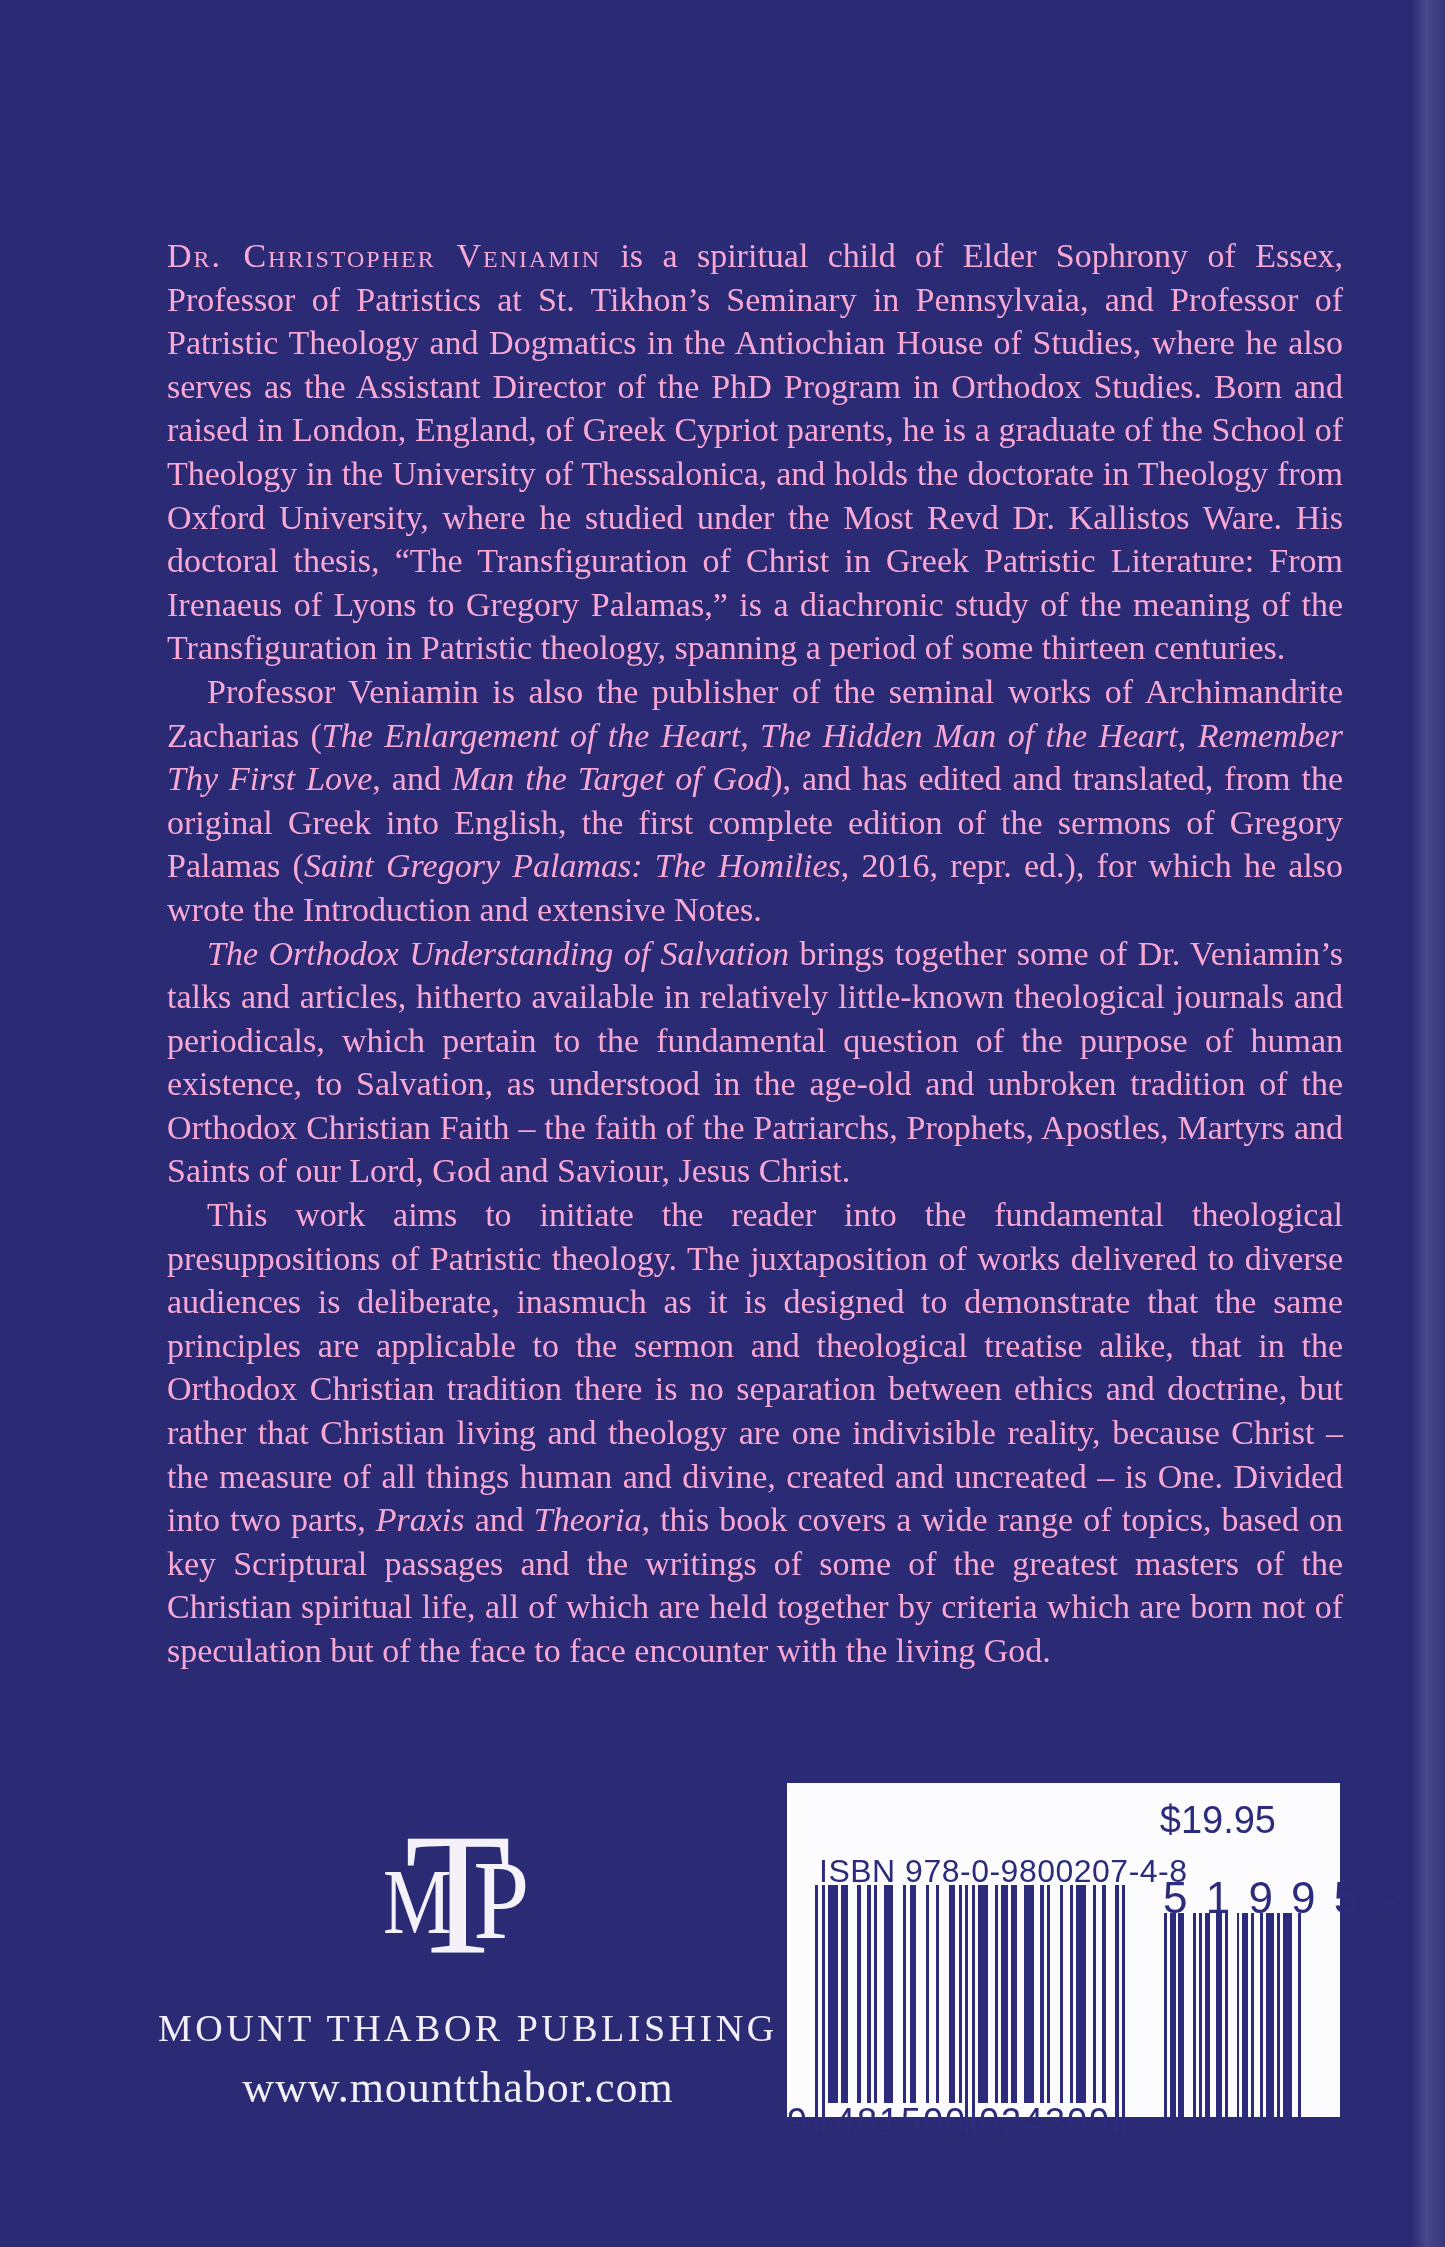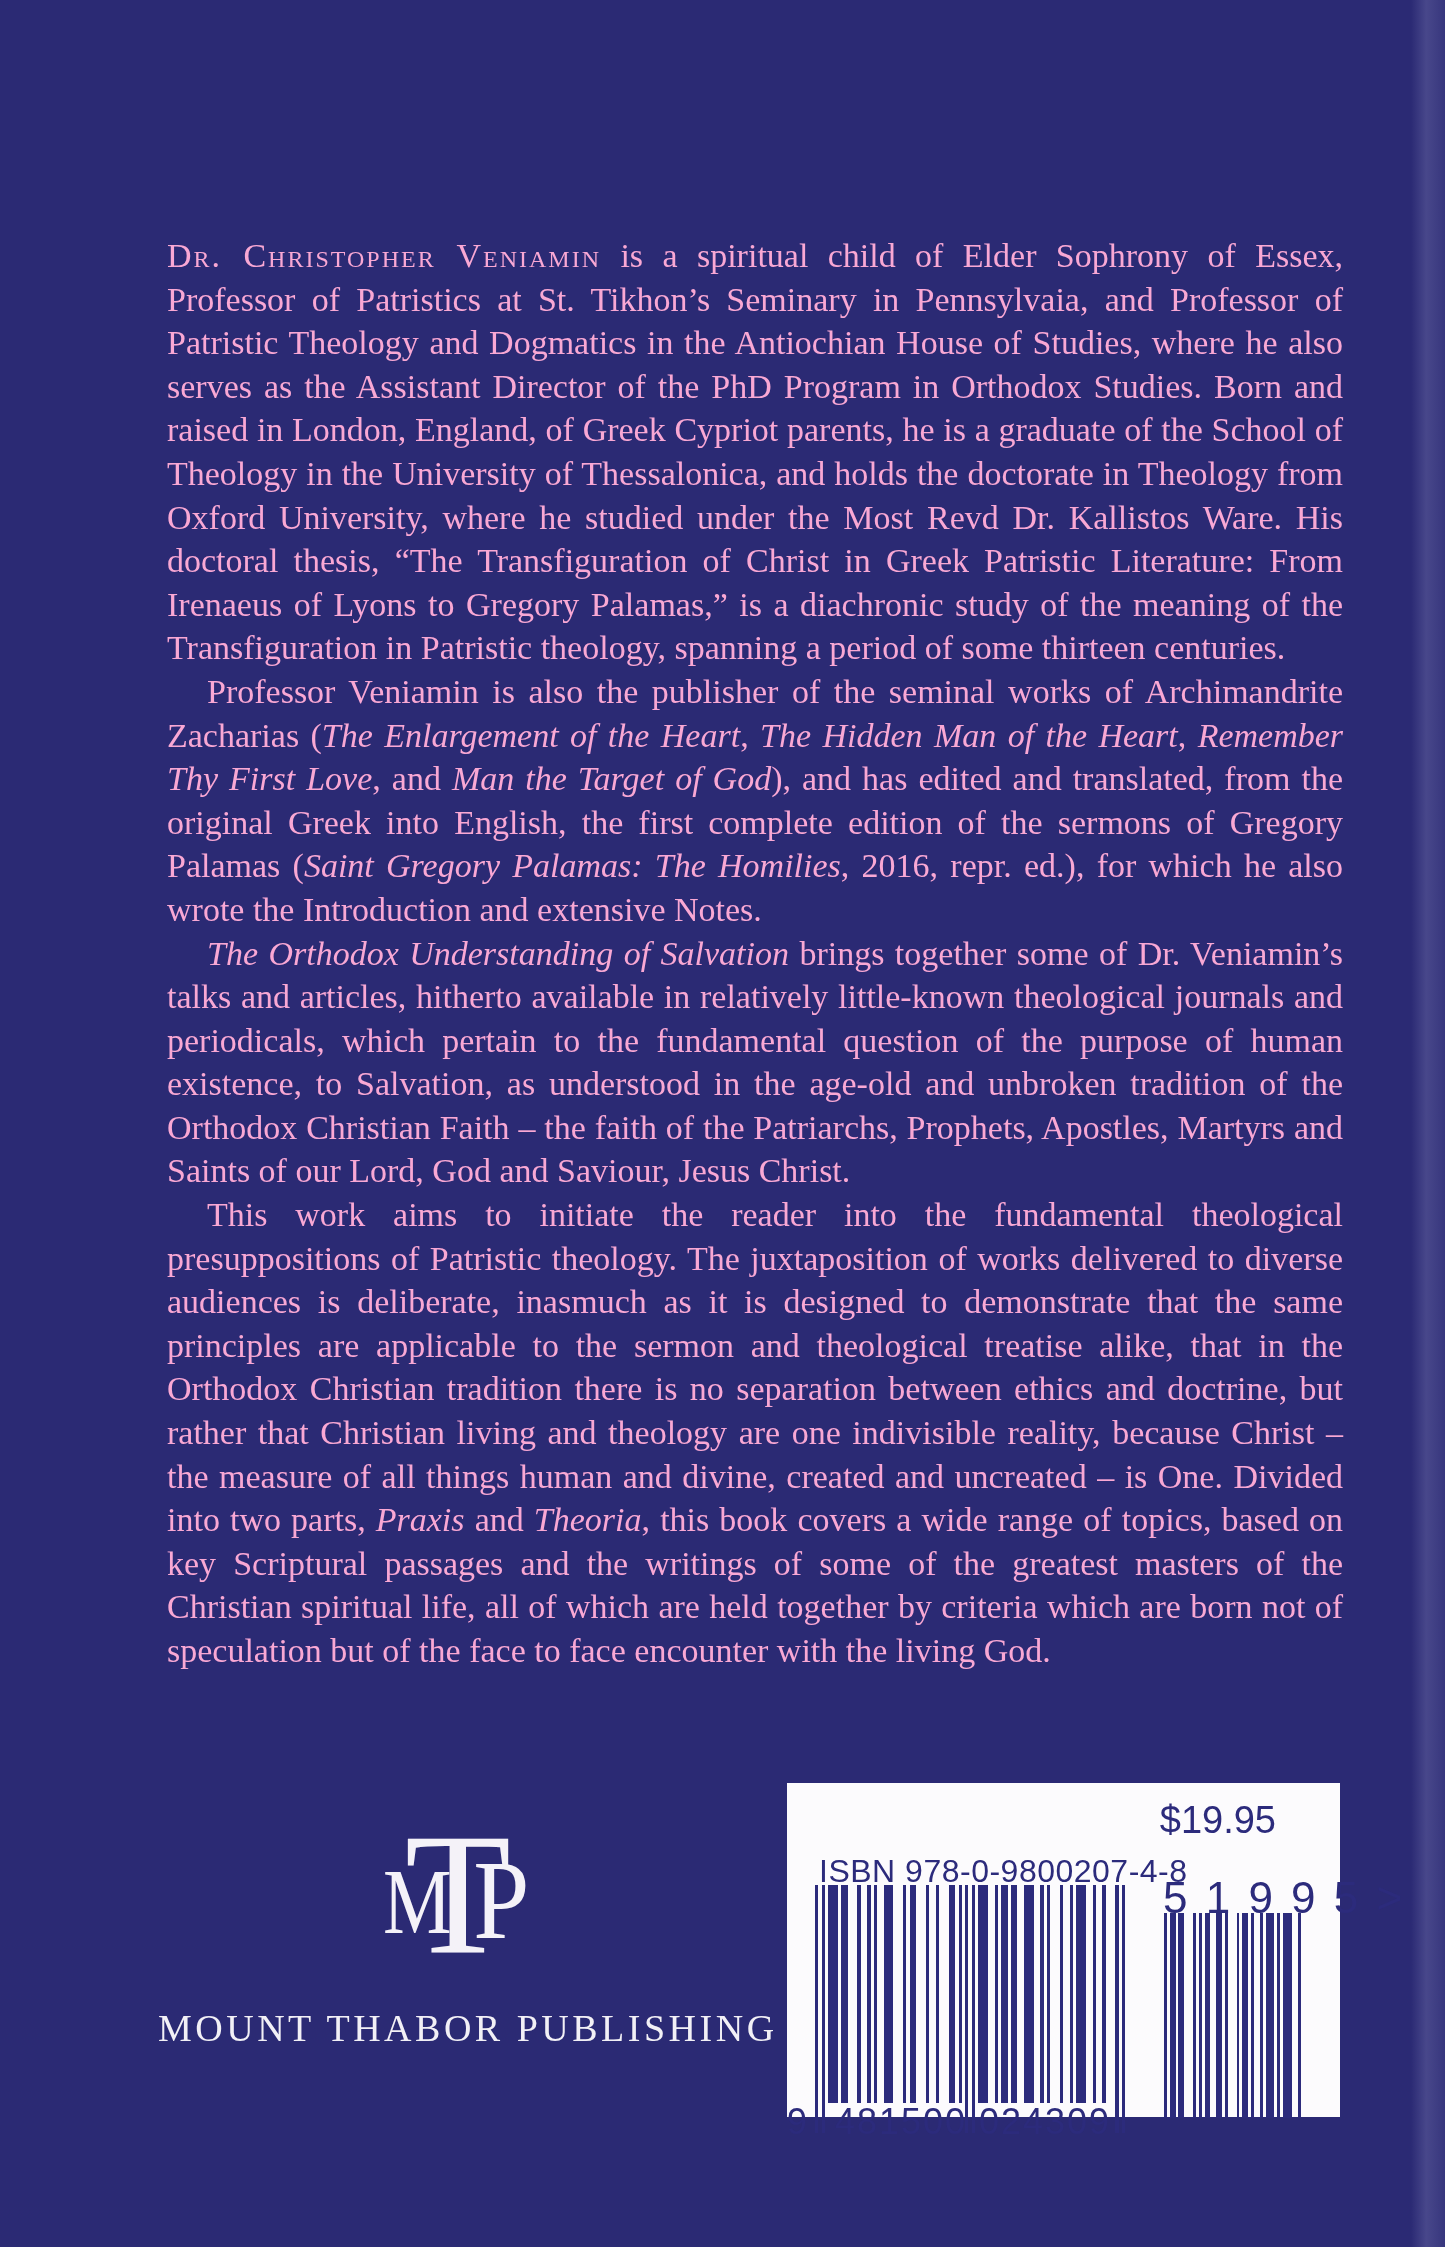--- a/index.html
+++ b/index.html
@@ -64,20 +64,21 @@
       <p class="para indent"><span>This work aims to initiate the reader into the fundamental theological presuppositions of Patristic theology. The juxtaposition of works delivered to diverse audiences is deliberate, inasmuch as it is designed to demonstrate that the same principles are applicable to the sermon and theological treatise alike, that in the Orthodox Christian tradition there is no separation between ethics and doctrine, but rather that Christian living and theology are one indivisible reality, because Christ – the measure of all things human and divine, created and uncreated – is One. Divided into two parts, </span><i>Praxis</i><span> and </span><i>Theoria</i><span>, this book covers a wide range of topics, based on key Scriptural passages and the writings of some of the greatest masters of the Christian spiritual life, all of which are held together by criteria which are born not of speculation but of the face to face encounter with the living God.</span></p>
     </div>
 
   <div class="publisher">
     <div class="logo">
       <span class="lm">M</span>
       <span class="lt">T</span>
       <span class="lp">P</span>
     </div>
     <div class="pub-name">MOUNT THABOR PUBLISHING</div>
+    <div class="pub-url">www.mountthabor.com</div>
   </div>
 
   <div class="barcode-panel">
     <div class="price">$19.95</div>
     <div class="isbn">ISBN 978-0-9800207-4-8</div>
     <div class="ean" id="ean-main">
         <div class="bar ink" style="width: 3.27px; height: 248px;"></div>
         <div class="bar space" style="width: 3.27px; height: 248px;"></div>
         <div class="bar ink" style="width: 3.27px; height: 248px;"></div>
         <div class="bar space" style="width: 3.27px; height: 218px;"></div>

